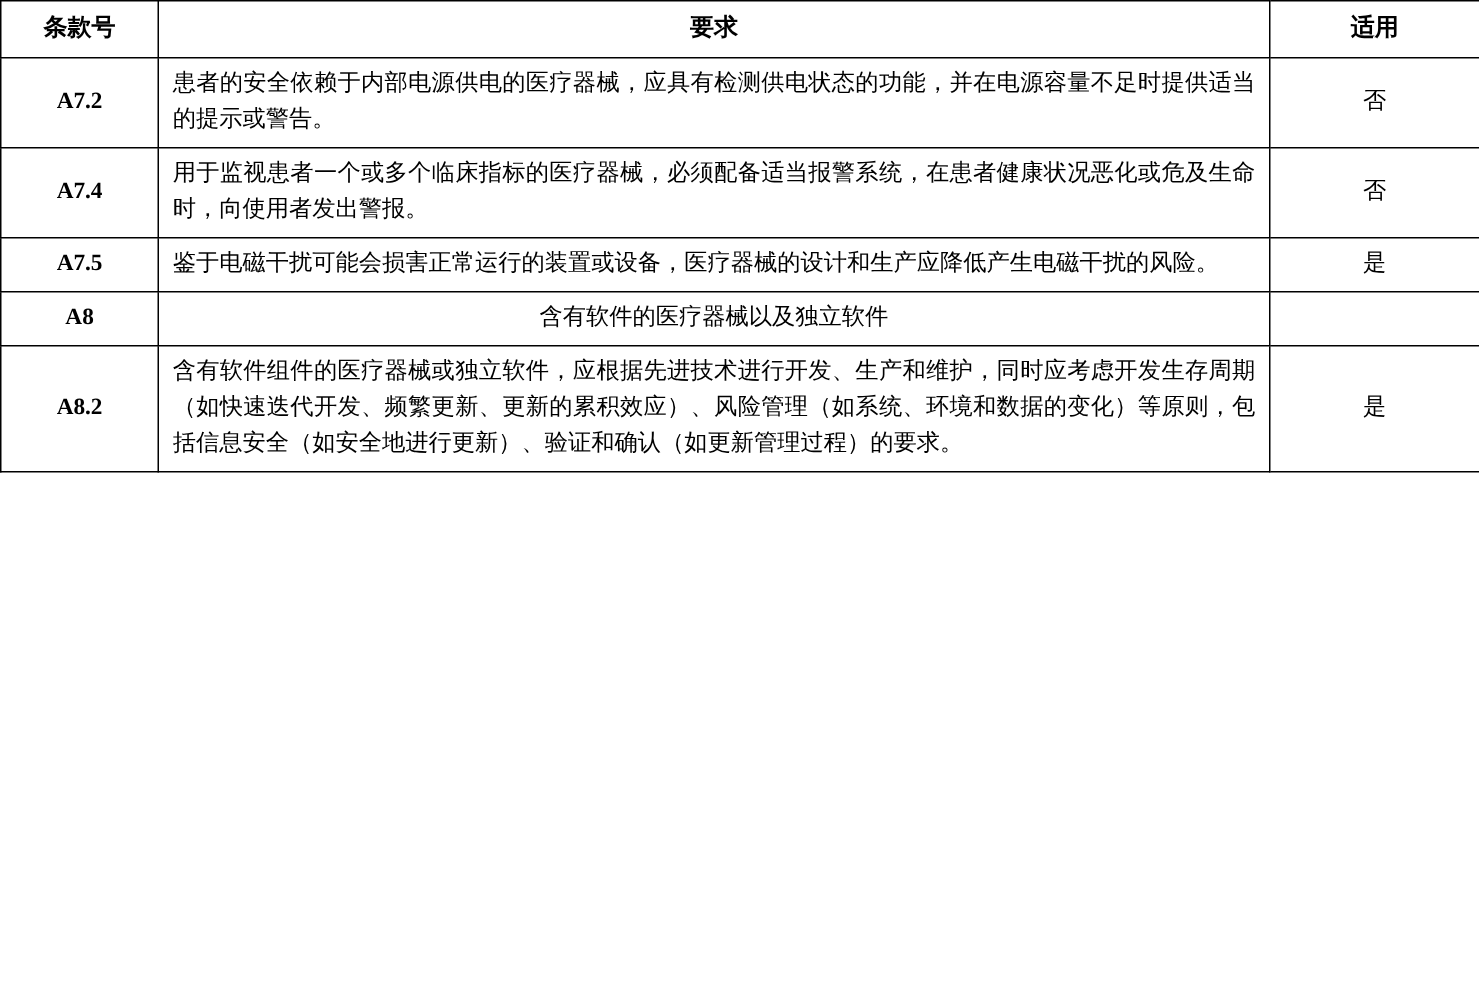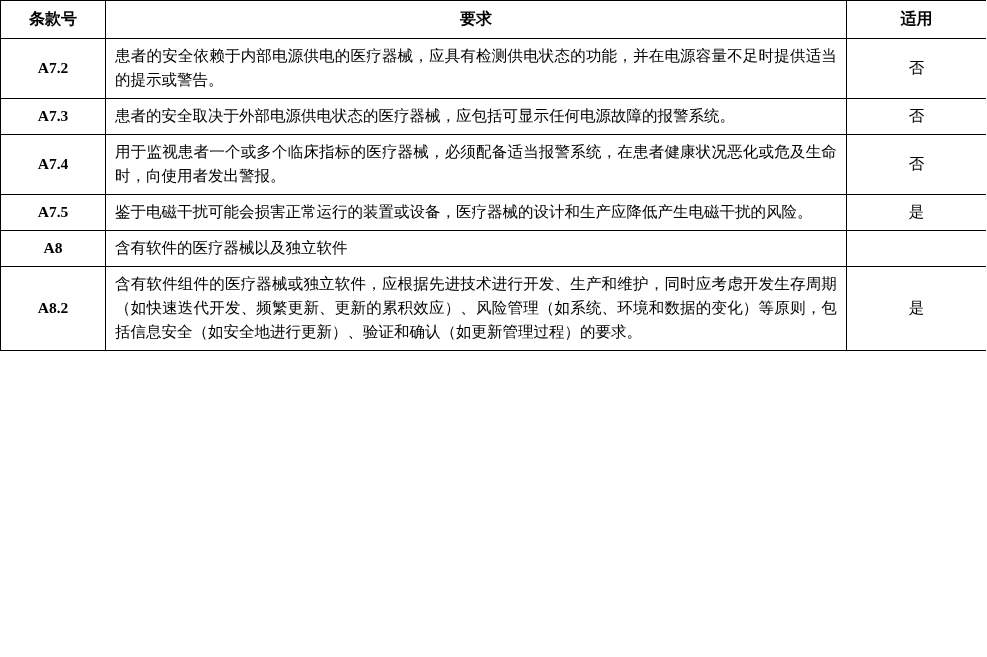--- a/index.html
+++ b/index.html
@@ -52,21 +52,21 @@
     text-align: justify;
     text-justify: inter-ideograph;
     padding: 5px 9px 6px 9px;
   }
   td.apply {
     text-align: center;
     font-size: 15px;
     padding: 4px 2px;
   }
   tr.section td.req {
-    text-align: left;
+    text-align: center;
   }
 </style>
 </head>
 <body>
 
 <div class="page">
   <table class="req-table">
     <colgroup>
       <col class="c-clause">
       <col class="c-req">
@@ -76,25 +76,20 @@
       <tr>
         <th>条款号</th>
         <th>要求</th>
         <th>适用</th>
       </tr>
     </thead>
     <tbody>
       <tr>
         <td class="clause">A7.2</td>
         <td class="req">患者的安全依赖于内部电源供电的医疗器械，应具有检测供电状态的功能，并在电源容量不足时提供适当的提示或警告。</td>
-        <td class="apply">否</td>
-      </tr>
-      <tr>
-        <td class="clause">A7.3</td>
-        <td class="req">患者的安全取决于外部电源供电状态的医疗器械，应包括可显示任何电源故障的报警系统。</td>
         <td class="apply">否</td>
       </tr>
       <tr>
         <td class="clause">A7.4</td>
         <td class="req">用于监视患者一个或多个临床指标的医疗器械，必须配备适当报警系统，在患者健康状况恶化或危及生命时，向使用者发出警报。</td>
         <td class="apply">否</td>
       </tr>
       <tr>
         <td class="clause">A7.5</td>
         <td class="req">鉴于电磁干扰可能会损害正常运行的装置或设备，医疗器械的设计和生产应降低产生电磁干扰的风险。</td>

